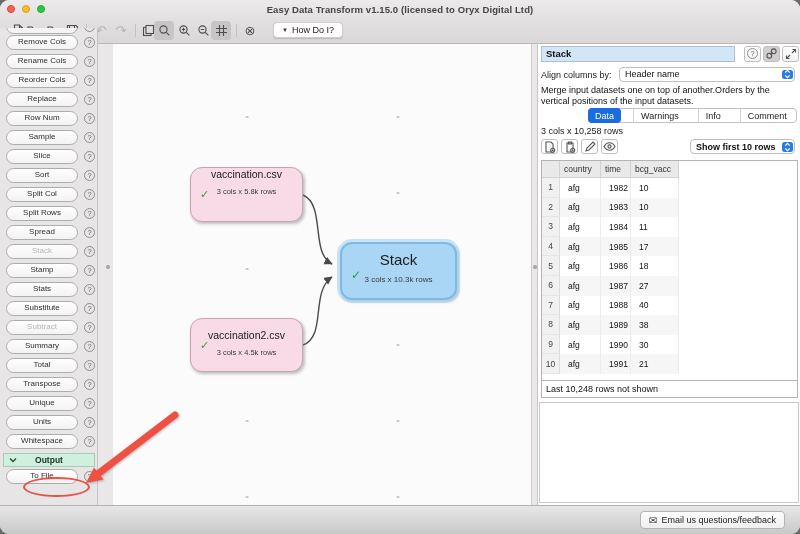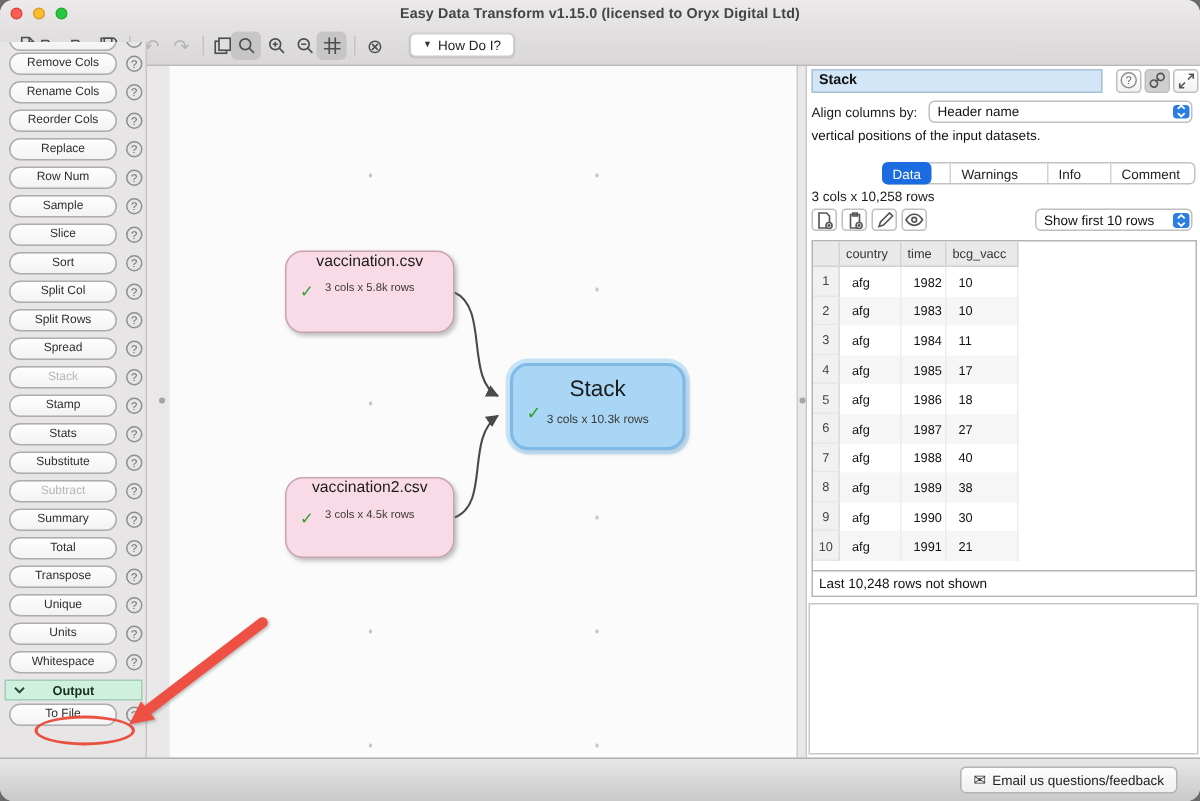--- a/index.html
+++ b/index.html
@@ -59,21 +59,21 @@
   .name-field { position:absolute; left:3px; top:2px; width:194px; height:15.5px; background:#d3e6f8; border:1px solid #a9bfd2;
                 font-size:9.5px; font-weight:bold; color:#111; display:flex; align-items:center; padding-left:4px; }
   .pbtn { position:absolute; top:2px; width:17px; height:15.5px; border:1px solid #c0bebf; border-radius:3px;
           background:linear-gradient(#fff,#f2f2f2); display:flex; align-items:center; justify-content:center; font-size:8.5px; color:#555; }
   .pbtn.pressed { background:#d0cecf; }
   .pbtn svg { stroke:#555; fill:none; stroke-width:1.1; }
   .pbtn .qmark { width:11px; height:11px; border:1px solid #8f8f8f; border-radius:50%; font-size:7.5px; color:#666; text-align:center; line-height:10.5px; }
   .align-label { position:absolute; left:3px; top:26px; }
   .dropdown { position:absolute; border:1px solid #c0bebf; border-radius:4px; background:#fff; display:flex; align-items:center; padding-left:5px; color:#111; }
   .dd-align { left:81px; top:23px; width:176px; height:14.5px; }
-  .dd-rows  { left:152px; top:95px; width:105px; height:15px; }
+  .dd-rows  { left:152px; top:95px; width:105px; height:15px;font-weight:bold; }
   .stepper { position:absolute; right:1.5px; top:1.5px; bottom:1.5px; width:11px; background:#2a7de1; border-radius:2.5px;
              display:flex; align-items:center; justify-content:center; }
   .desc { position:absolute; left:3px; right:3px; top:41px; line-height:10.5px; color:#111; }
   .tabs { position:absolute; left:50px; right:3px; top:64px; height:15px; display:flex; border:1px solid #c3c1c2; border-radius:4px; background:#fff;gap:12px; }
   .tab { padding:0 7px; display:flex; align-items:center; justify-content:center; color:#222; border-left:1px solid #d4d2d3; flex:1 1 auto; white-space:nowrap; }
   .tab:first-child { border-left:none; }
   .tab.selected { background:#1a6ce0; color:#fff; border-radius:4px; margin:-1px 0 -1px -1px; border-left:none; }
   .dims { position:absolute; left:3px; top:82px; }
   .ibtn { position:absolute; top:95px; width:17px; height:15px; border:1px solid #c0bebf; border-radius:3px; background:#fff;
           display:flex; align-items:center; justify-content:center; }
@@ -333,21 +333,21 @@
       <path d="M190,301 C214,292 197,248 219,233" stroke="#4a4a4a" stroke-width="1.4" fill="none" marker-end="url(#ah)"></path>
     </svg>
 
     <div class="node pink" style="left:77px; top:123px; width:113px; height:55px;">
       <div class="ntitle" style="margin-top:0">vaccination.csv</div>
       <span class="ncheck" style="left:9px; top:20px; font-size:11px;">✓</span>
       <div class="nsub" style="margin-top:7px">3 cols x 5.8k rows</div>
     </div>
 
     <div class="node pink" style="left:77px; top:274px; width:113px; height:54px;">
-      <div class="ntitle" style="">vaccination2.csv</div>
+      <div class="ntitle" style="margin-top:10px">vaccination2.csv</div>
       <span class="ncheck" style="left:9px; top:20px; font-size:11px;">✓</span>
       <div class="nsub" style="margin-top:7px">3 cols x 4.5k rows</div>
     </div>
 
     <div class="node blue" style="left:227px; top:198px; width:117px; height:58px;">
       <div class="ntitle" style="margin-top:7px; font-size:15px;">Stack</div>
       <span class="ncheck" style="left:9px; top:24px; font-size:12px;">✓</span>
       <div class="nsub" style="margin-top:7px; font-size:8px;">3 cols x 10.3k rows</div>
     </div>
   </div>
@@ -375,20 +375,21 @@
     <div class="dropdown dd-align">
       <span>Header name</span>
       <span class="stepper">
         <svg width="7" height="10" viewBox="0 0 7 10" fill="none" stroke="#fff" stroke-width="1.2">
             <path d="M1.2 3.6L3.5 1.4 5.8 3.6M1.2 6.4L3.5 8.6 5.8 6.4"></path>
           </svg>
       </span>
     </div>
 
     <div class="desc">
+      <div>Merge input datasets one on top of another.Orders by the</div>
       <div>vertical positions of the input datasets.</div>
     </div>
 
     <div class="tabs">
 
         <div class="tab selected">Data</div>
 
         <div class="tab">Warnings</div>
 
         <div class="tab">Info</div>

